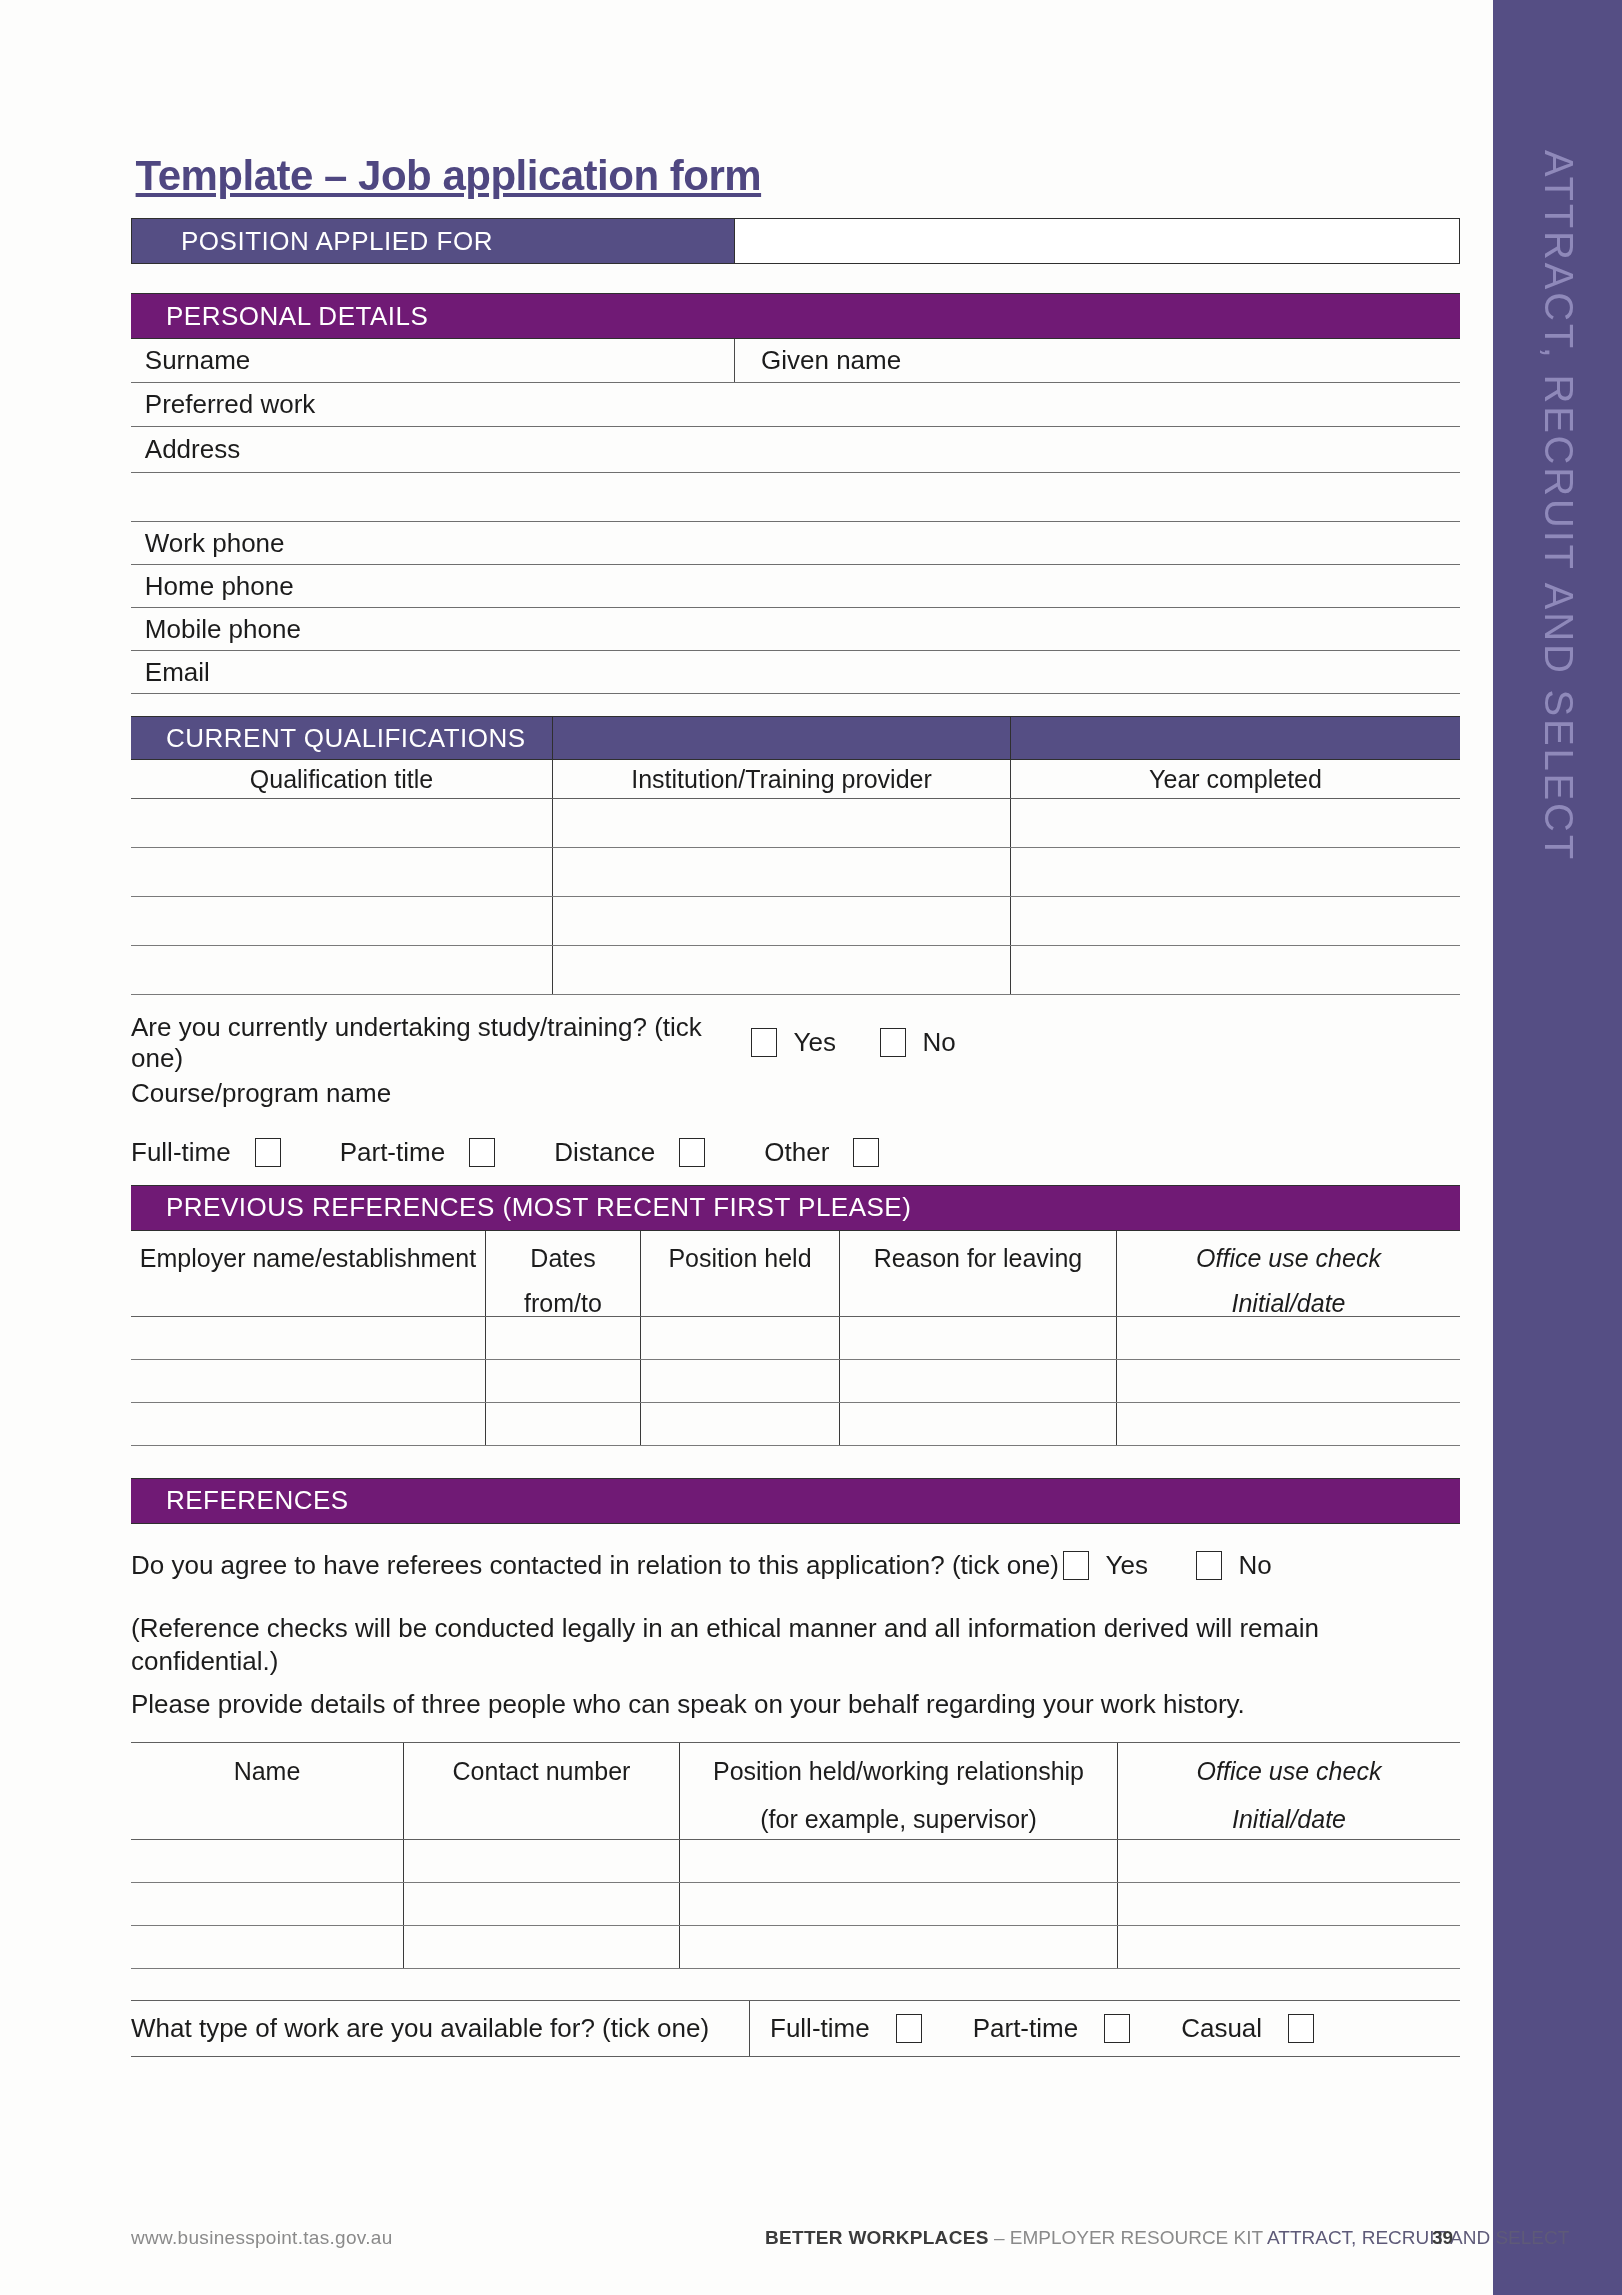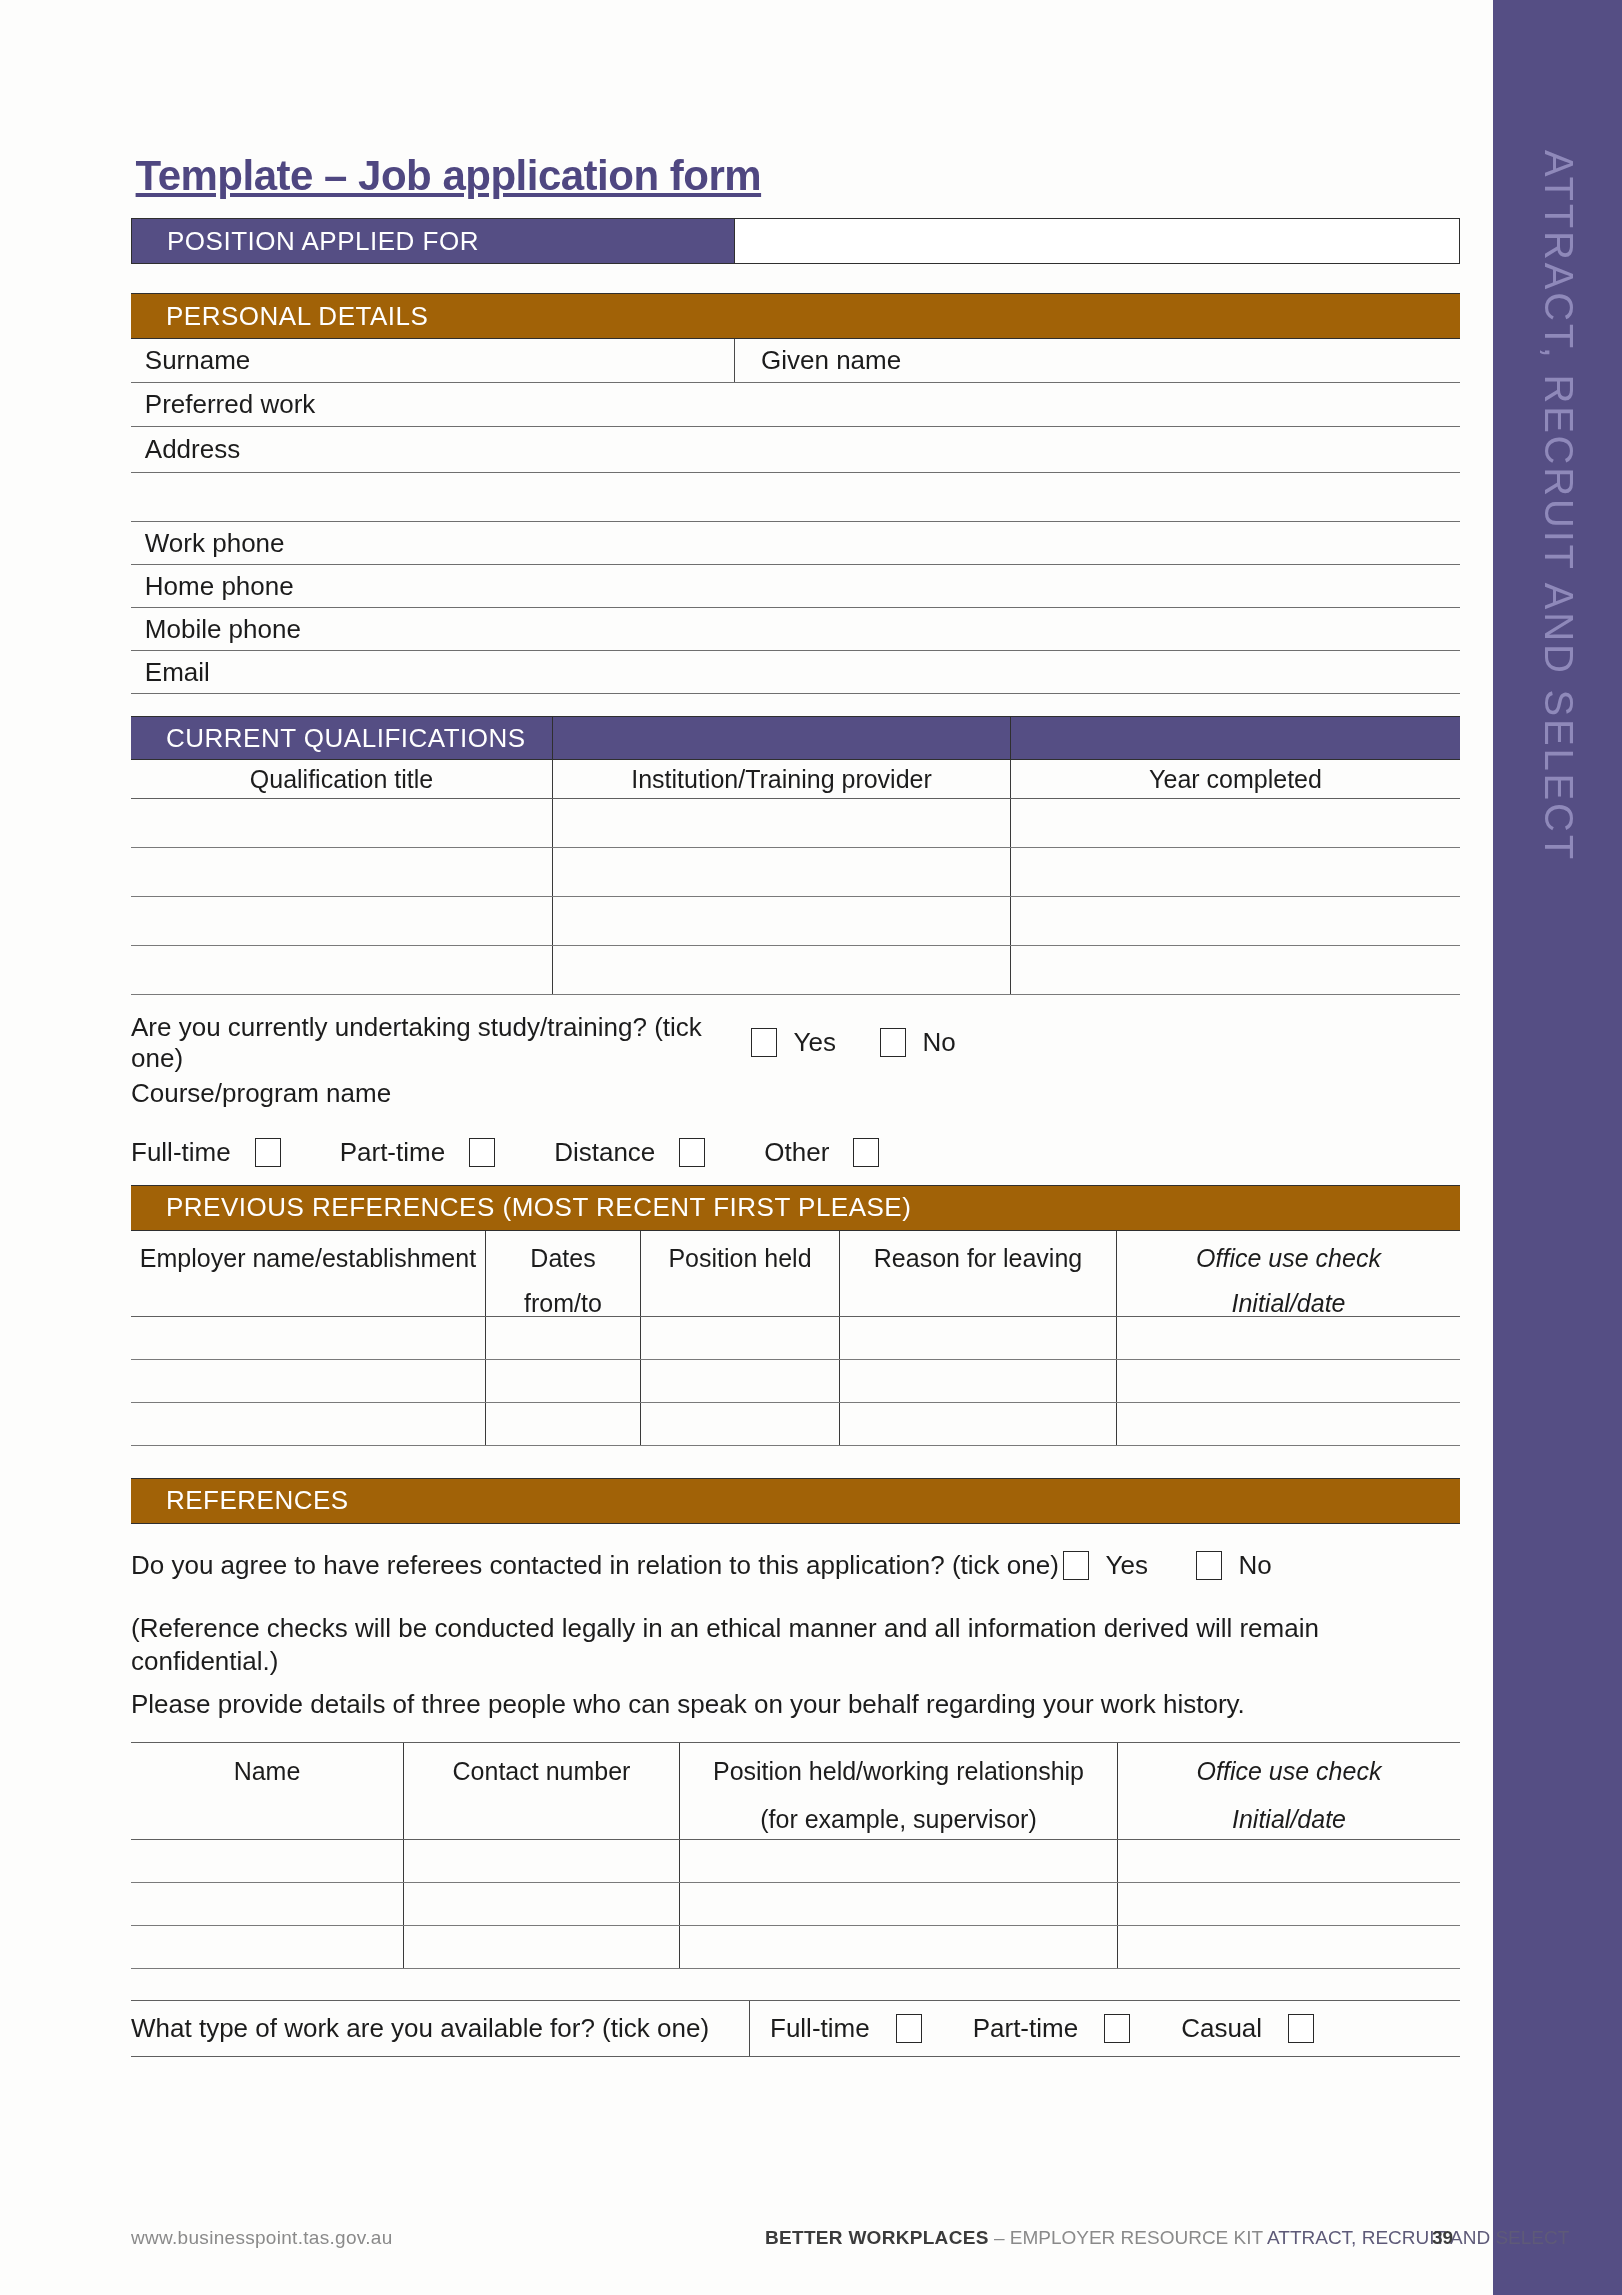--- a/index.html
+++ b/index.html
@@ -8,27 +8,27 @@
   .page { position:relative; width:1623px; height:2296px; background:#fdfdfc; overflow:hidden; }
 
   
   .sideband { position:absolute; top:0; right:0; width:130px; height:2296px; background:#554e84; display:flex; justify-content:center; }
   .sideband .vtext { writing-mode:vertical-rl; font-size:40px; letter-spacing:2.8px; color:#8f89ba; padding-top:150px; white-space:nowrap; }
 
   .content { position:absolute; left:131px; top:0; width:1329px; }
 
   h1.title { margin:152px 0 0 4.6px; font-size:42px; line-height:48px; font-weight:bold; color:#4f4781; letter-spacing:-0.5px;text-decoration:underline; }
 
-  .bar { background:#a16207; color:#ffffff; font-size:26px; letter-spacing:0.5px;
+  .bar { background:#701a75; color:#ffffff; font-size:26px; letter-spacing:0.5px;
          height:46px; display:flex; align-items:center; padding-left:35px;
          border-top:1.8px solid #2f2f2f; border-bottom:1.8px solid #2f2f2f; }
 
   
   .position-row { display:flex; height:46px; border:1.8px solid #2f2f2f; margin-top:18.4px; }
-  .position-row .p-label { width:603px; background:#554e84; color:#fff; font-size:26px; letter-spacing:0.5px; display:flex; align-items:center; padding-left:35px; border-right:1.8px solid #2f2f2f; }
+  .position-row .p-label { width:603px; background:#554e84; color:#fff; font-size:26px; letter-spacing:0.5px; display:flex; align-items:center; padding-left:49px; border-right:1.8px solid #2f2f2f; }
   .position-row .p-input { flex:1; background:#ffffff; }
 
   .personal-bar { margin-top:29px; }
 
   .frow { display:flex; align-items:center; border-bottom:1.8px solid #6f6f6f; font-size:26px; }
   .frow .flabel { padding-left:13.8px; white-space:nowrap; }
   .frow .fill { flex:1; align-self:stretch; }
   .row-surname { height:44px; }
   .row-surname .left { width:604px; height:100%; display:flex; align-items:center; border-right:1.8px solid #4a4a4a; }
   .row-surname .right { flex:1; height:100%; display:flex; align-items:center; }

